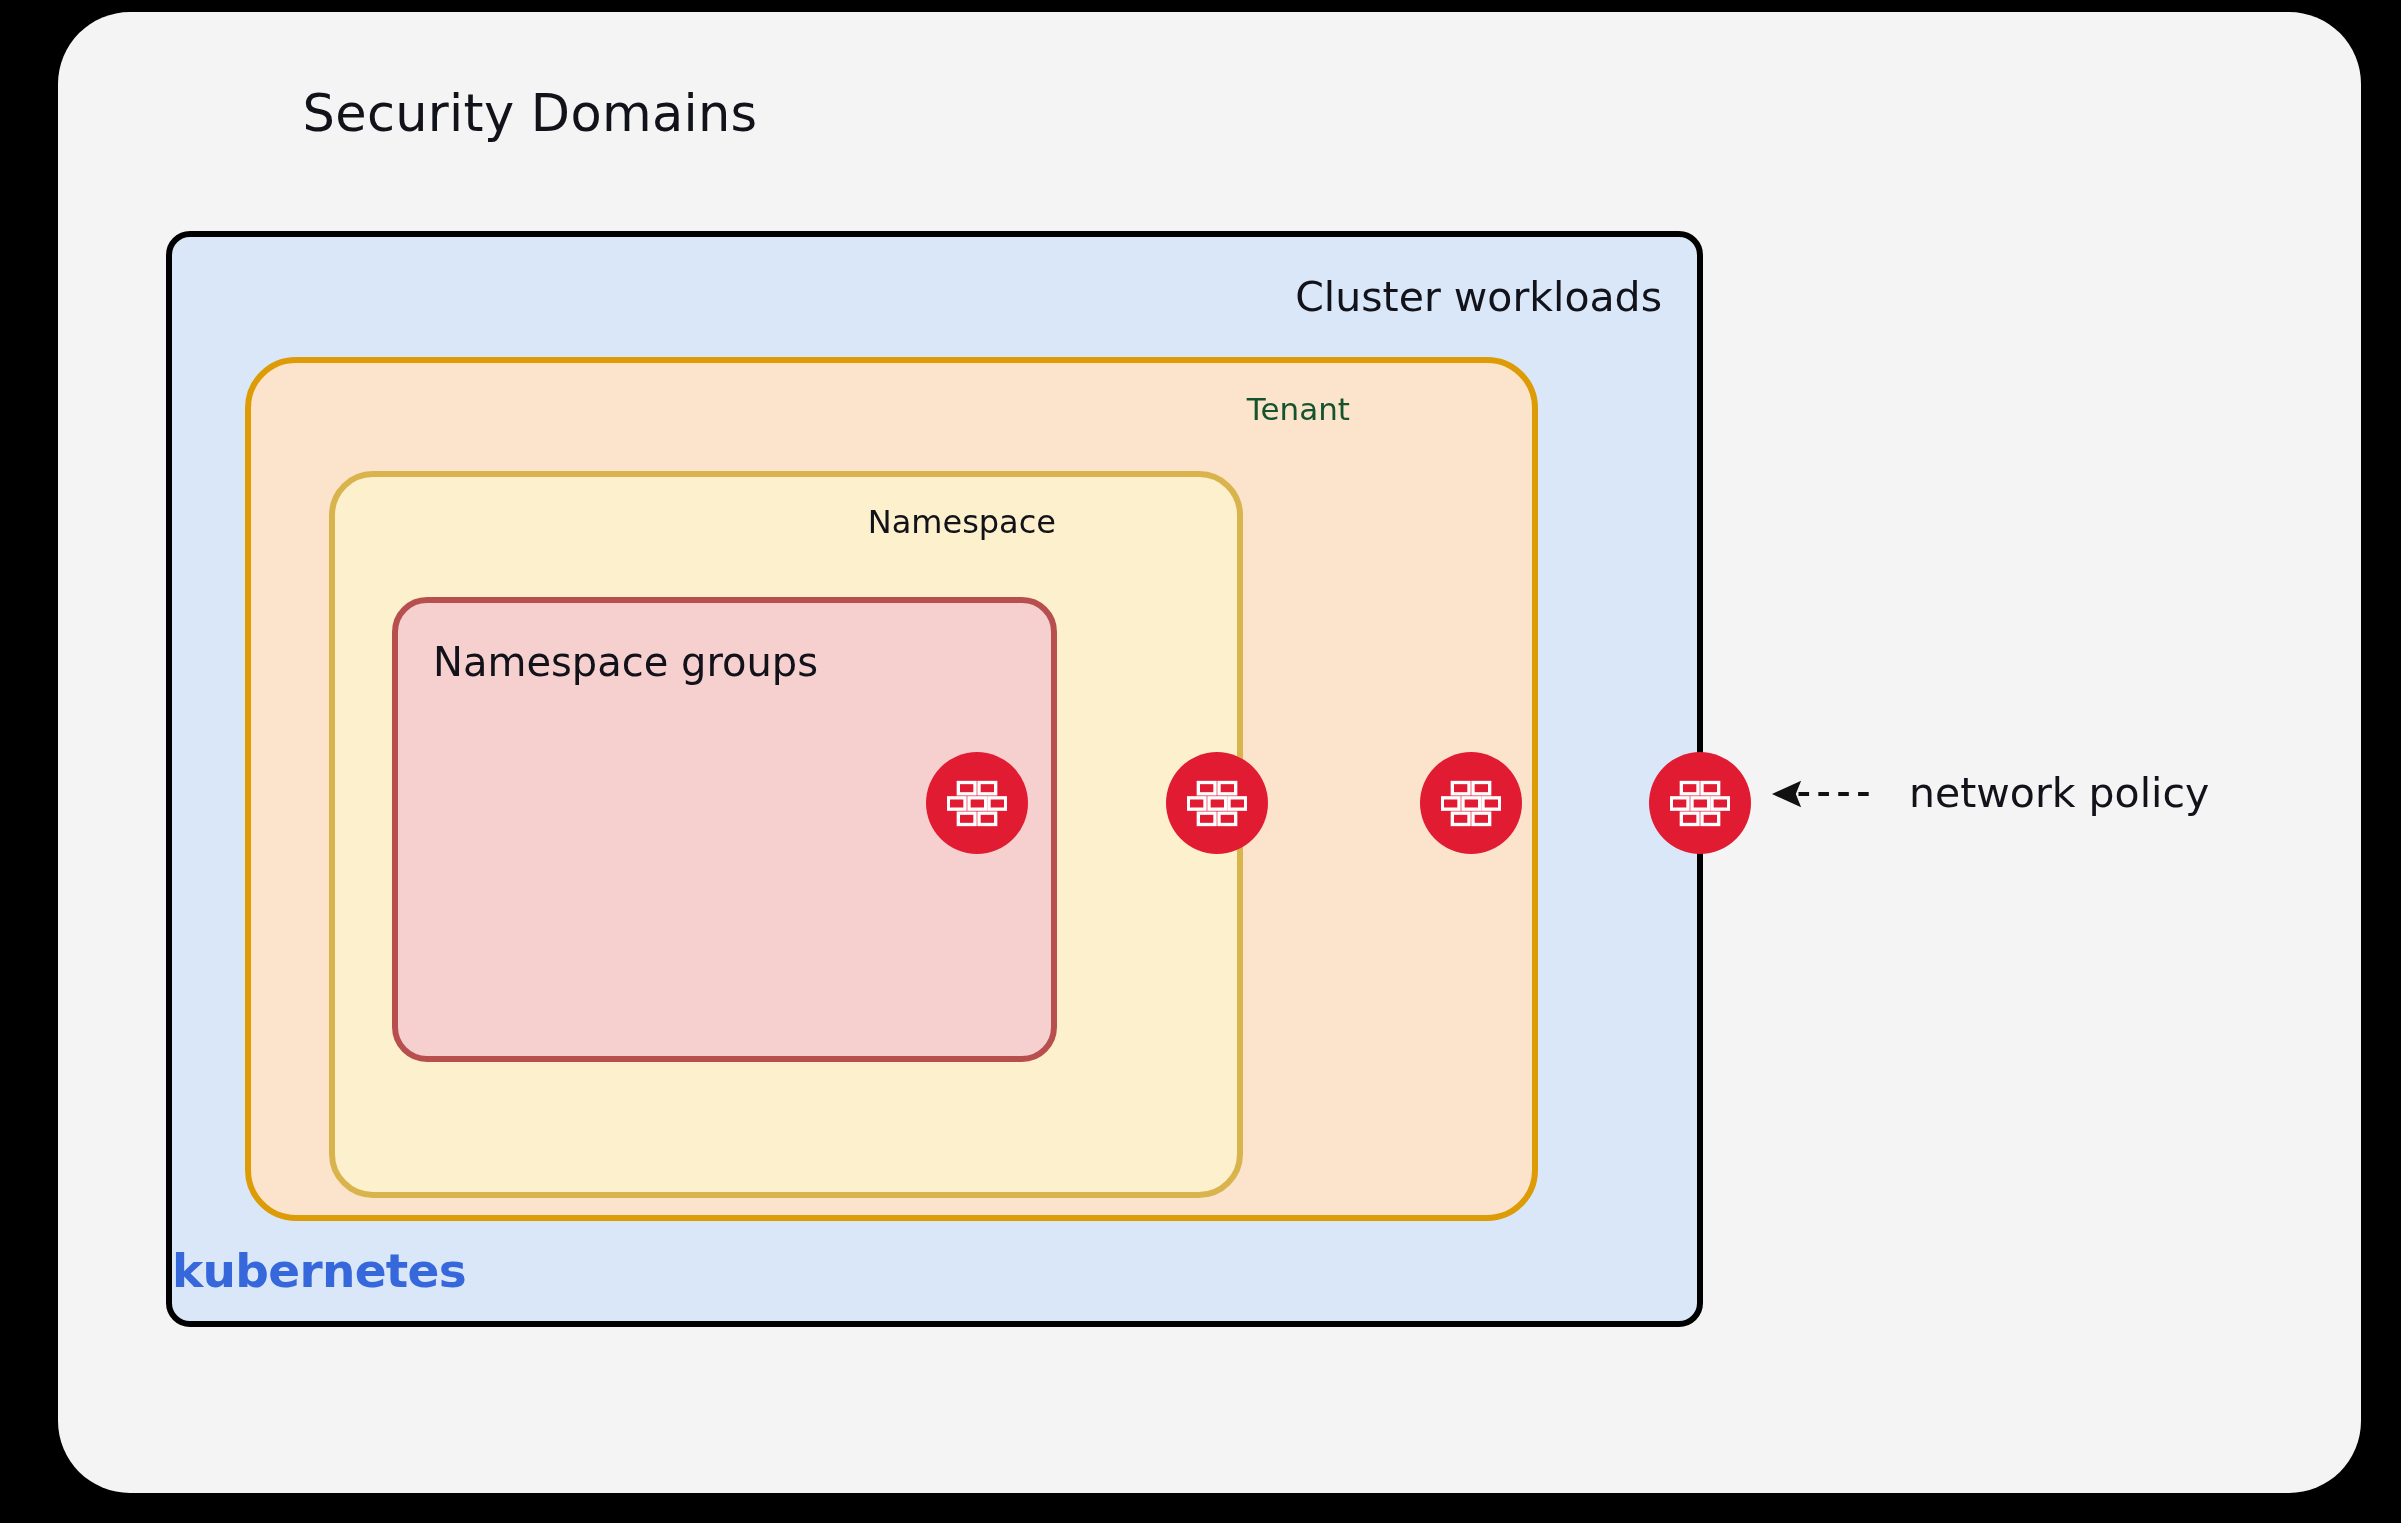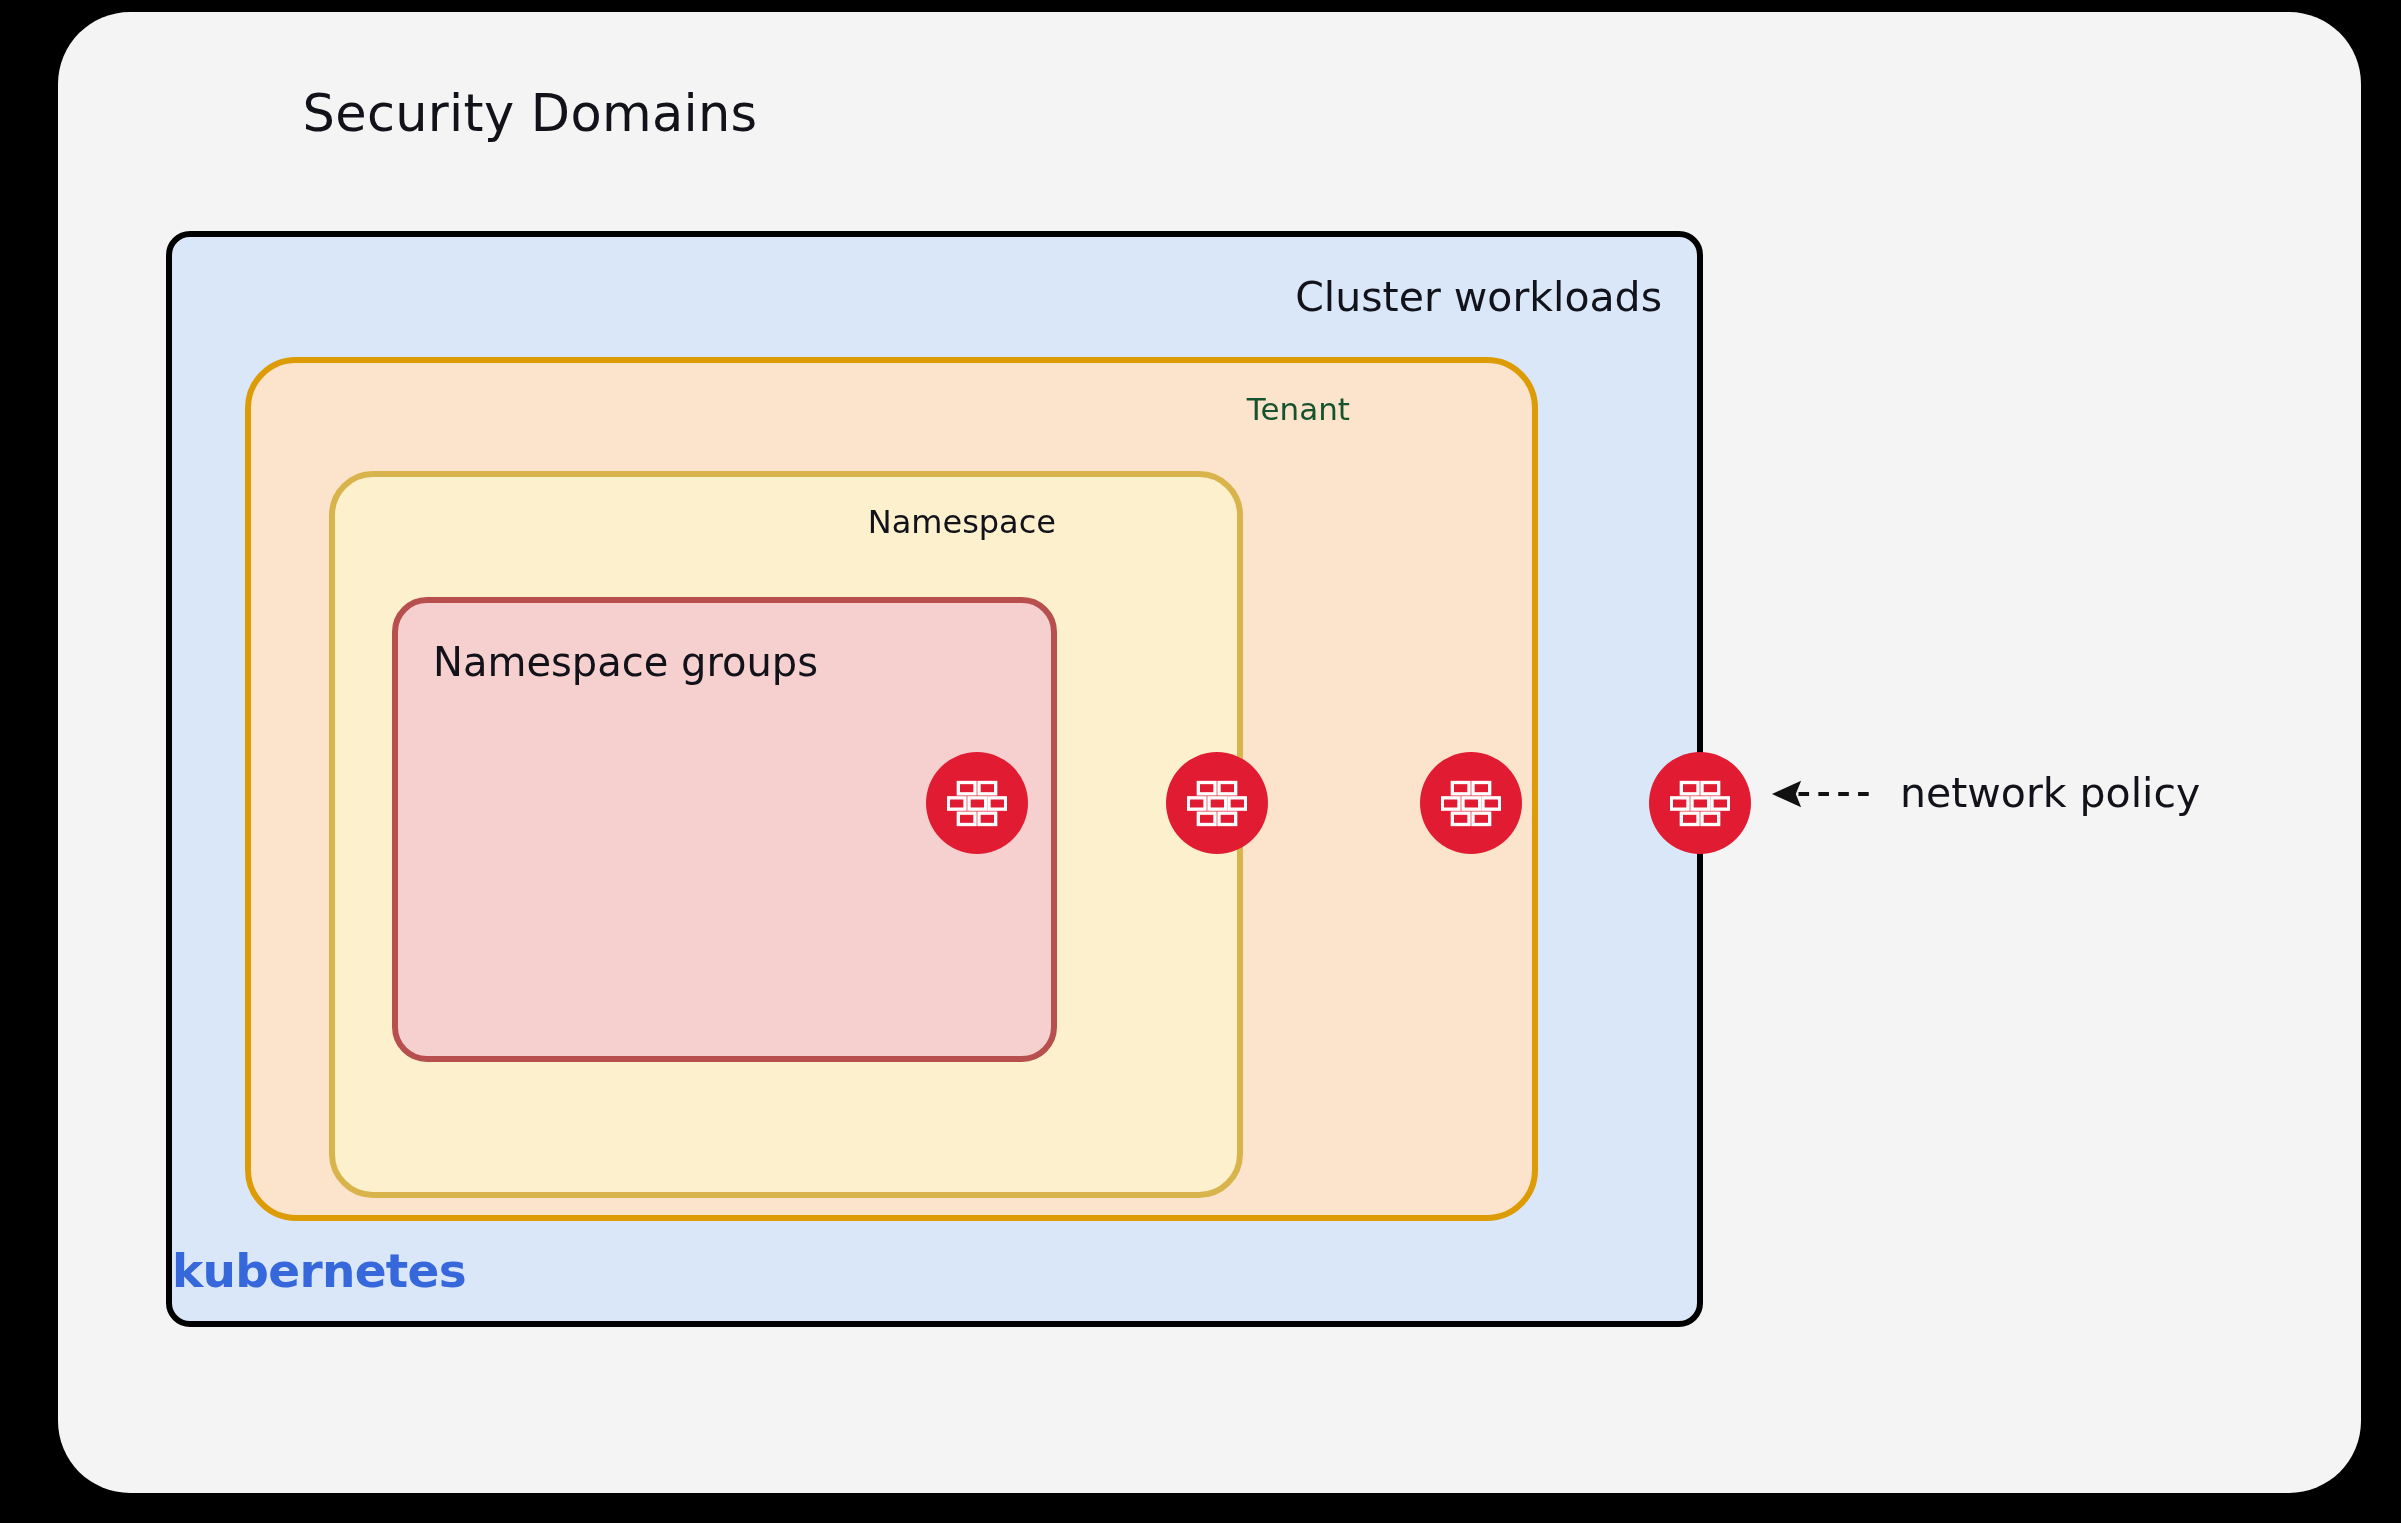--- a/index.html
+++ b/index.html
@@ -166,21 +166,21 @@
   }
   .fw svg { display: block; }
 
   
   .annot {
     position: absolute;
     left: 1768px;
     top: 773px;
     display: flex;
     align-items: center;
-    gap: 26px;
+    gap: 35px;
   }
   .annot-arrow { display: block; }
   .annot-text {
     font-size: 41px;
     color: #12121a;
     line-height: 1;
     white-space: nowrap;
   }
 </style>
 </head>

